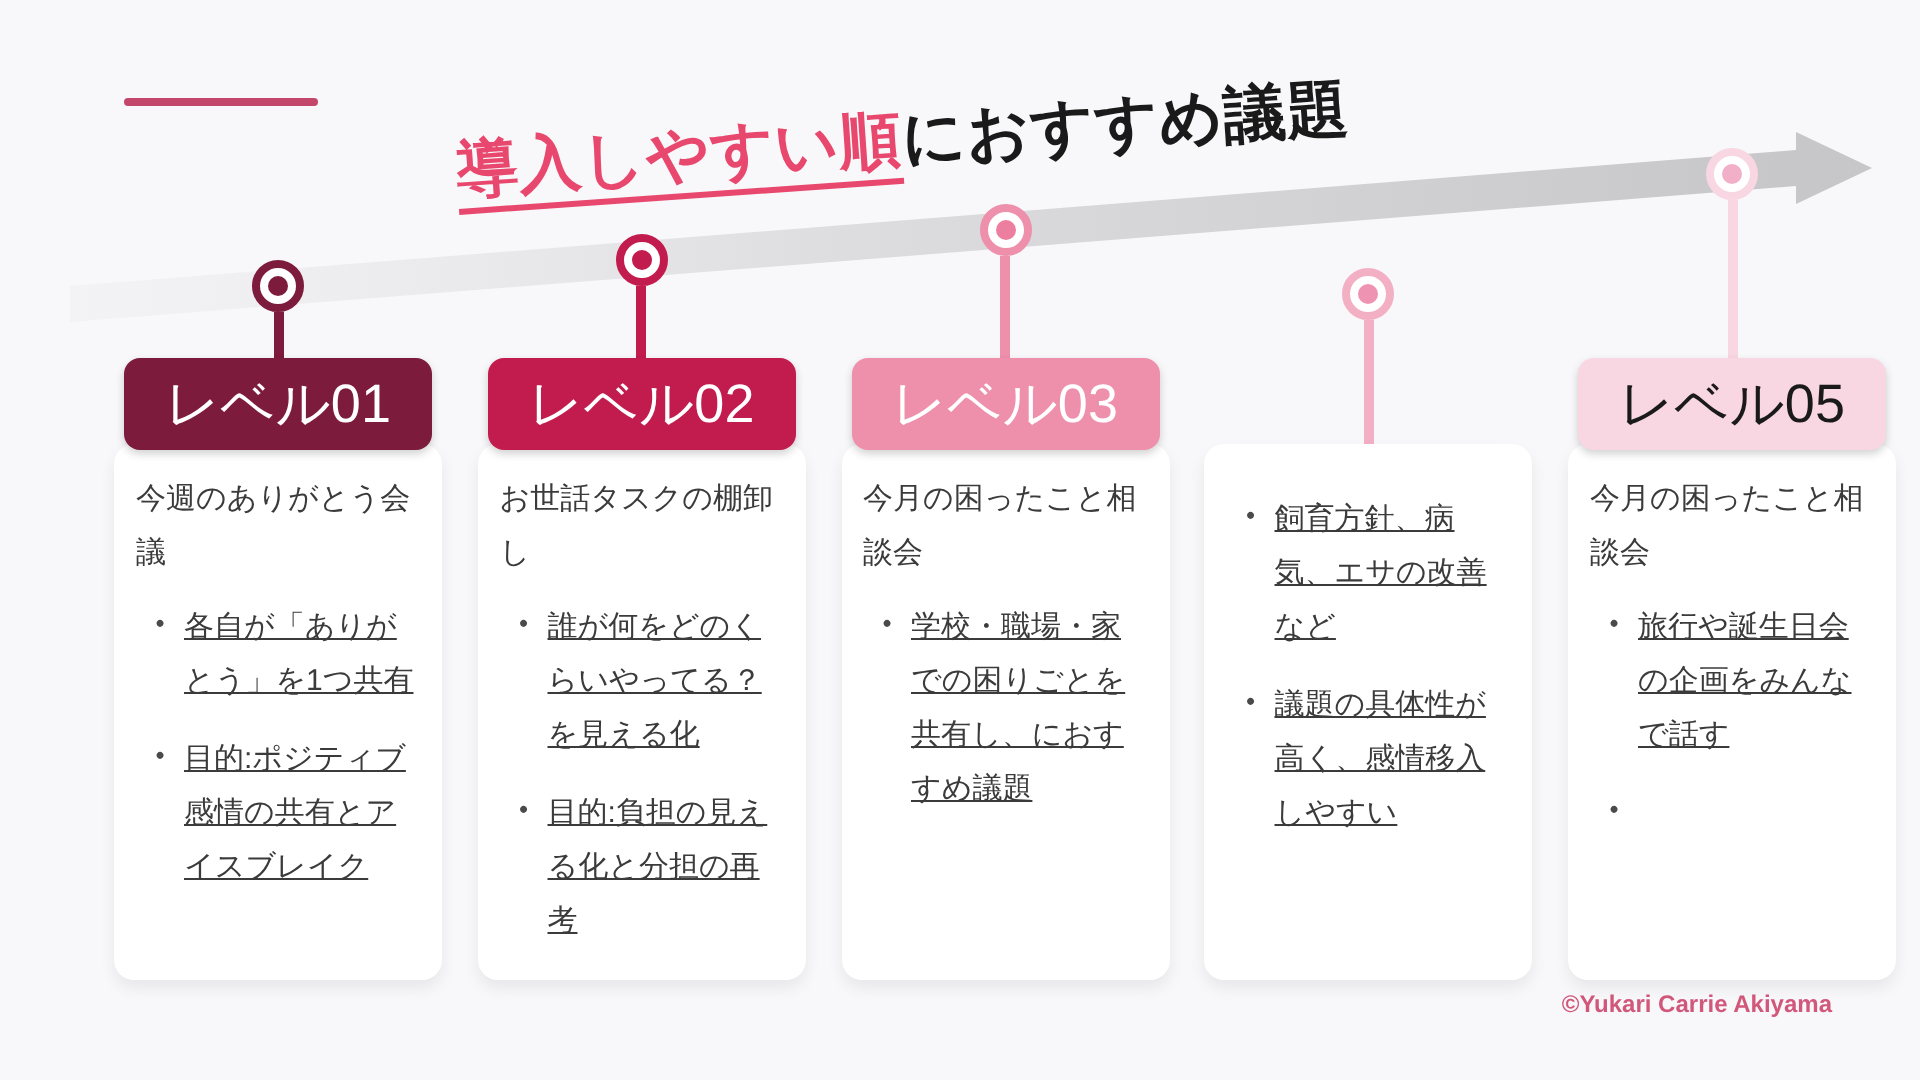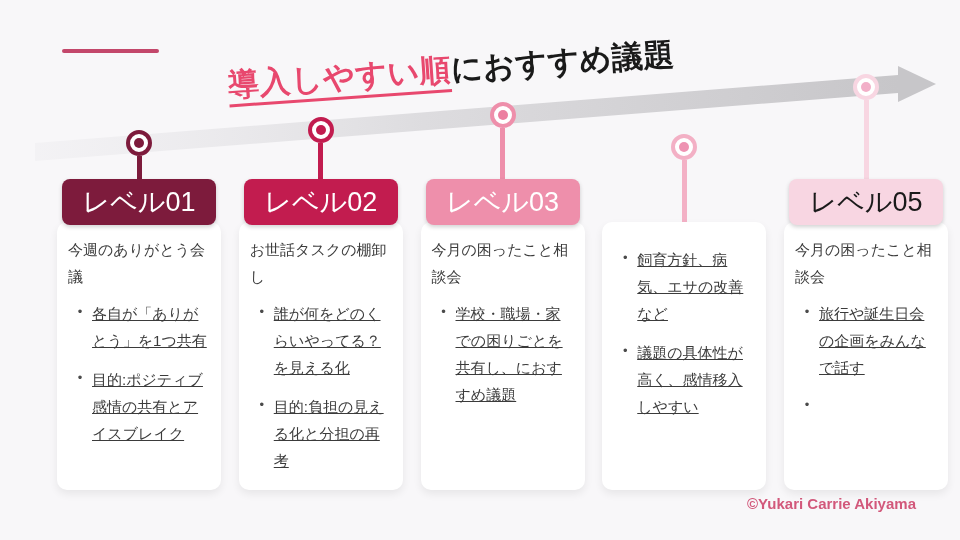--- a/index.html
+++ b/index.html
@@ -79,21 +79,21 @@
   .card-title { margin-bottom:2px; }
   .card-bullets { list-style:none; margin-top:10px; }
   .card-bullets li { display:flex; margin-top:12px; }
   .card-bullets li:first-child { margin-top:0; }
   .bullet-glyph { width:24px; flex:0 0 24px; text-align:center; color:#4A4A4A; font-size:13px; }
   .bullet-text { flex:1;text-decoration:underline; }
 
   
   .copyright {
     position:absolute; right:44px; top:495px;
-    font-size:15px; font-weight:700; color:#D2587B;
+    font-size:12px; font-weight:700; color:#D2587B;
   }
 </style>
 </head>
 <body>
 
 <div class="slide">
 
   <div class="accent-line" style="background: rgb(195, 71, 107);"></div>
 
   <svg class="arrow-svg" viewBox="0 0 960 540" xmlns="http://www.w3.org/2000/svg">

